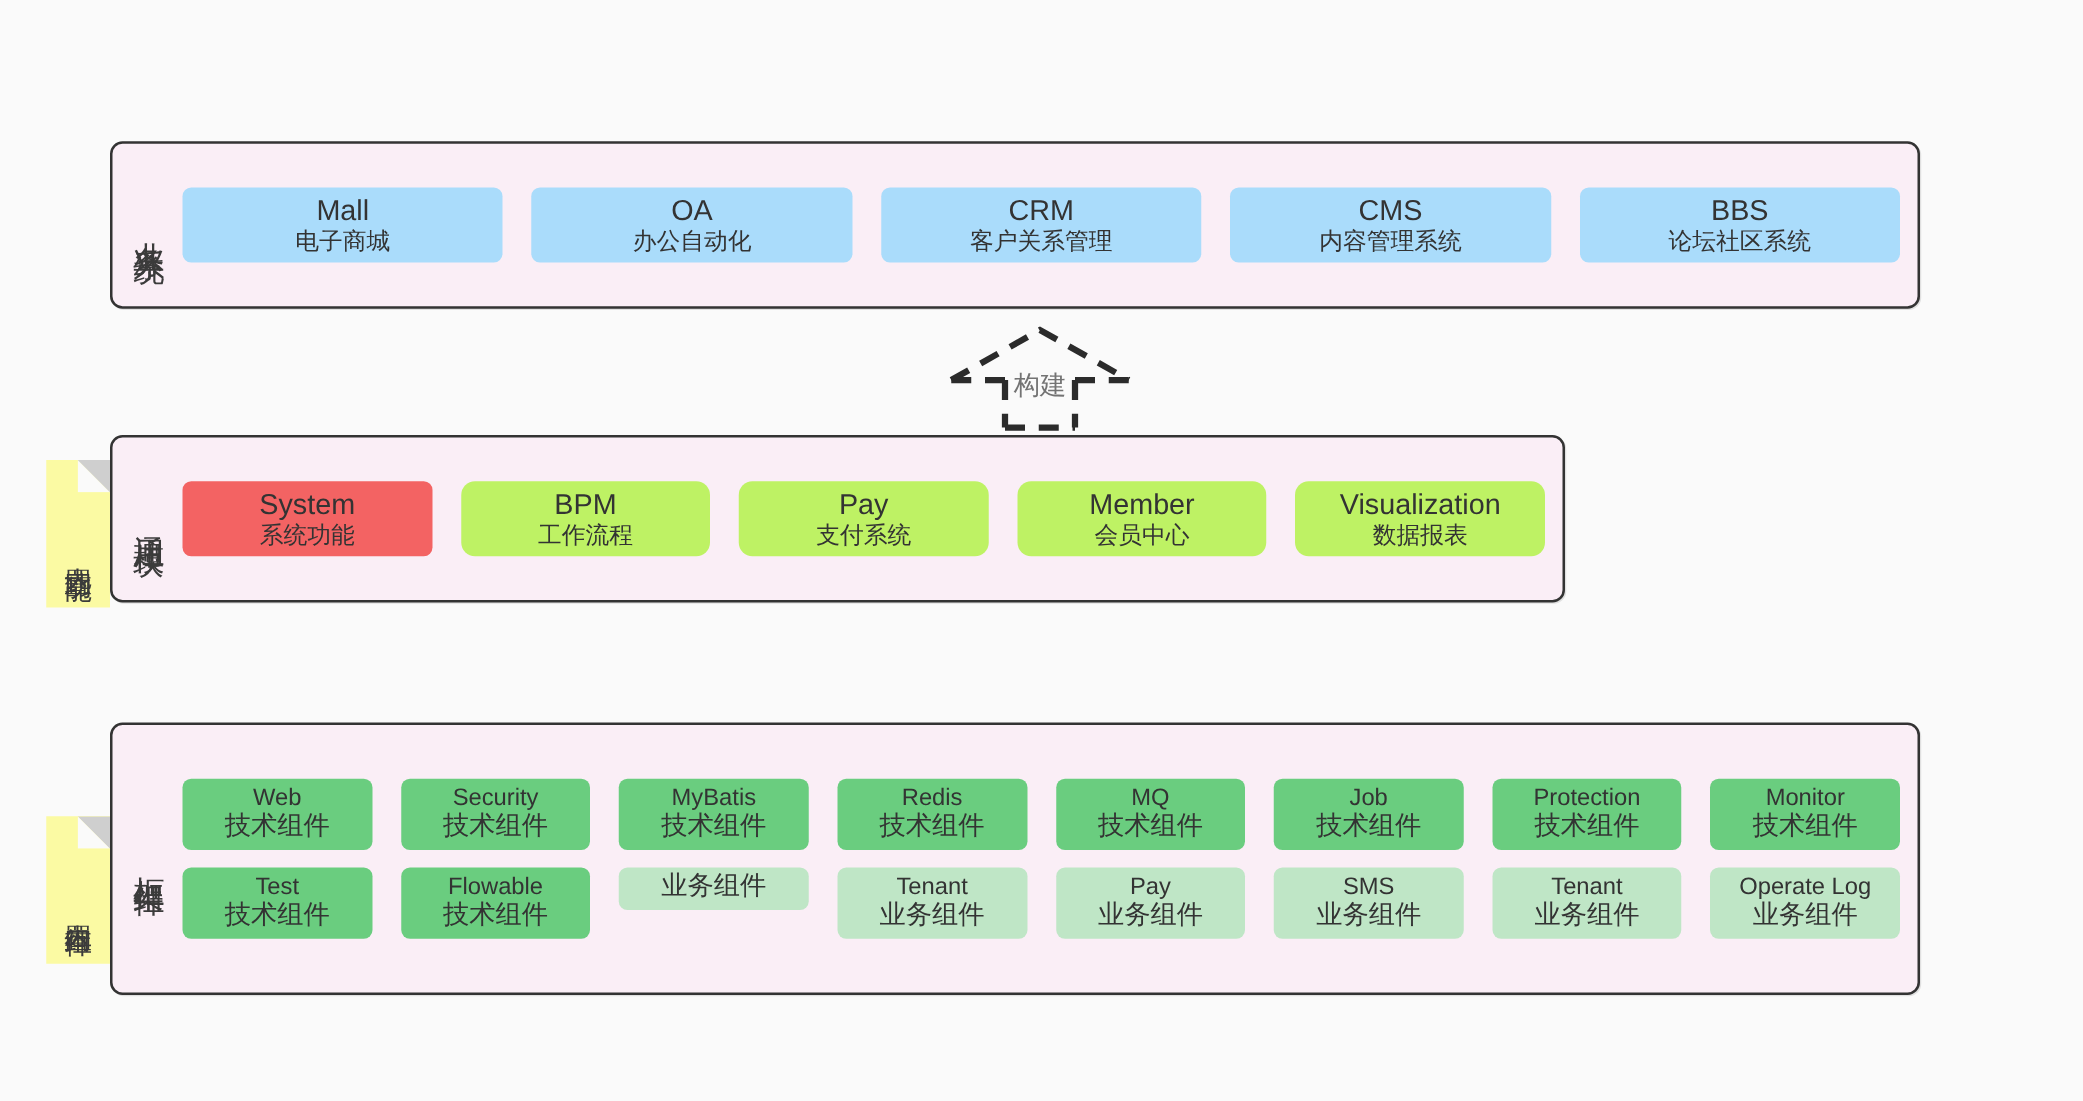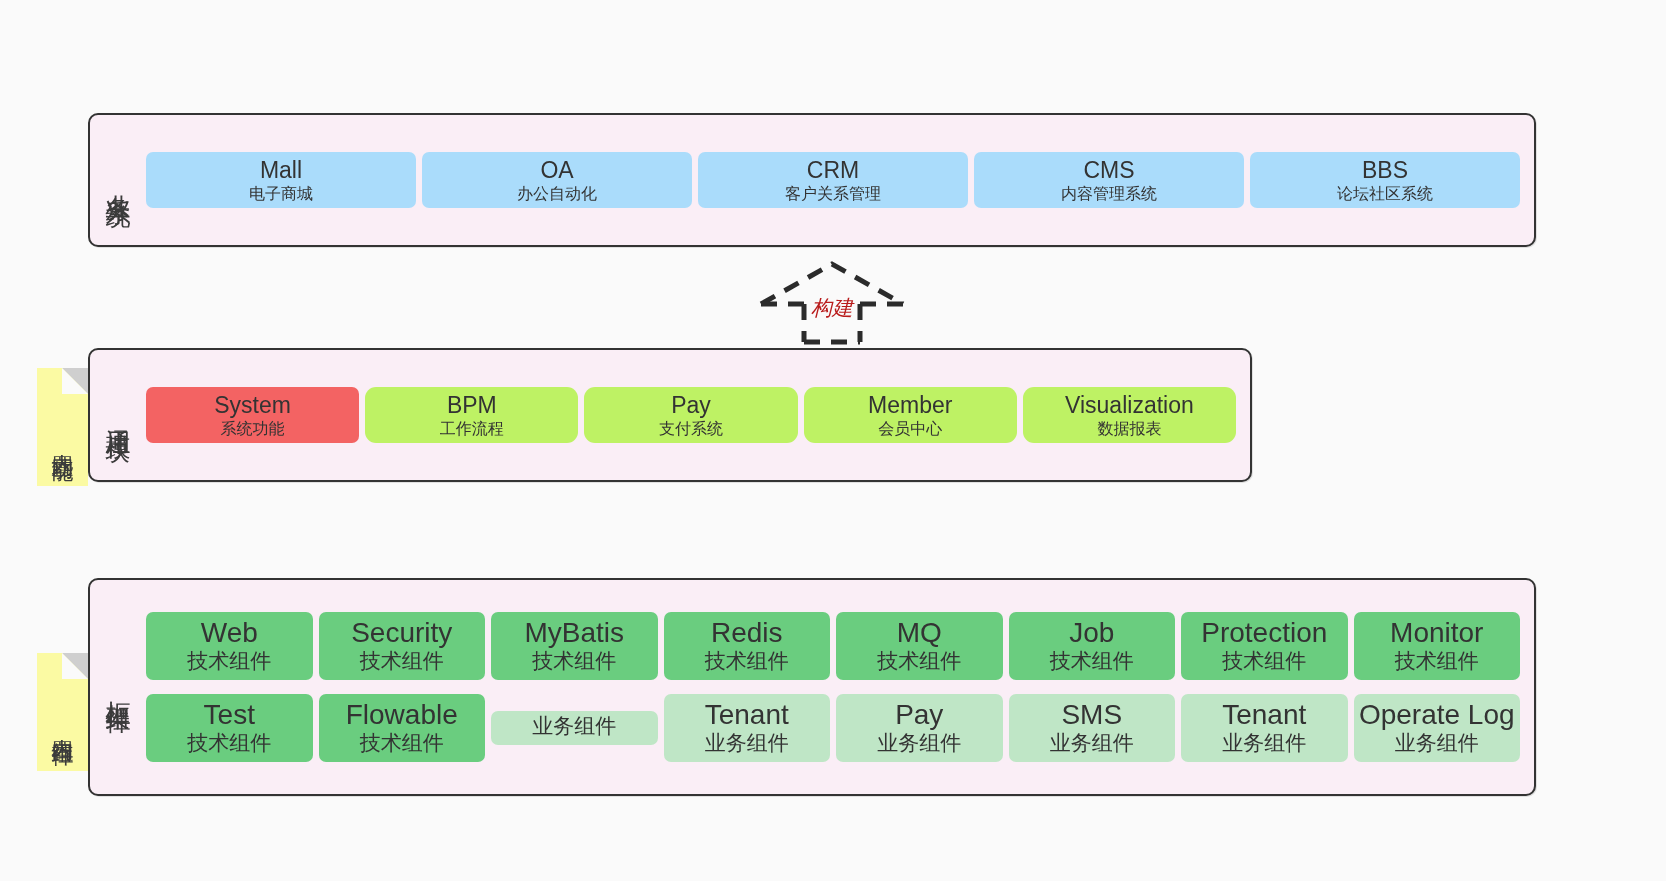--- a/index.html
+++ b/index.html
@@ -39,38 +39,38 @@
   .layer-body {
     flex: 1 1 auto;
     display: flex;
     flex-direction: column;
     justify-content: center;
     gap: 14px;
     padding: 0 14px 0 0;
   }
   .row {
     display: flex;
-    gap: 6px;
-    align-items: center;
+    gap: 23px;
+    align-items: flex-start;
   }
   .node {
     flex: 1 1 0;
     border-radius: 7px;
     display: flex;
     flex-direction: column;
     align-items: center;
     justify-content: center;
     color: #333333;
     line-height: 1.22;
     text-align: center;
     padding: 4px 2px;
   }
   .node .nt { font-size: 23px; }
-  .node .ns { font-size: 16px; }
-  .node.small .nt { font-size: 28px; }
+  .node .ns { font-size: 19px; }
+  .node.small .nt { font-size: 19px; }
   .node.small .ns { font-size: 21px; font-family: Liberation Mono, monospace; }
 
   
   .blue        { background: #aadcfb; }
   .red-strong  { background: #f36363; }
   .red-light   { background: #bef264; border-radius: 11px; }
   .green-strong{ background: #6acd7f; }
   .green-light { background: #bfe6c6; }
 
   
@@ -105,24 +105,23 @@
   }
 
   
   .arrow-wrap { position: absolute; }
   .arrow-wrap svg { display: block; overflow: visible; }
   .arrow-label {
     position: absolute;
     left: 50%;
     transform: translateX(-50%);
     font-size: 21px;
-    color: #b91c1c;
+    color: #737373;
     white-space: nowrap;
     background: transparent;
-    font-style: italic;
   }
 </style>
 </head>
 <body>
 
 <div id="canvas">
 
   <div class="layer" id="layer-business" style="left:88px; top:113px; width:1448px; height:134px;">
     <div class="layer-title">业务系统</div>
     <div class="layer-body">

